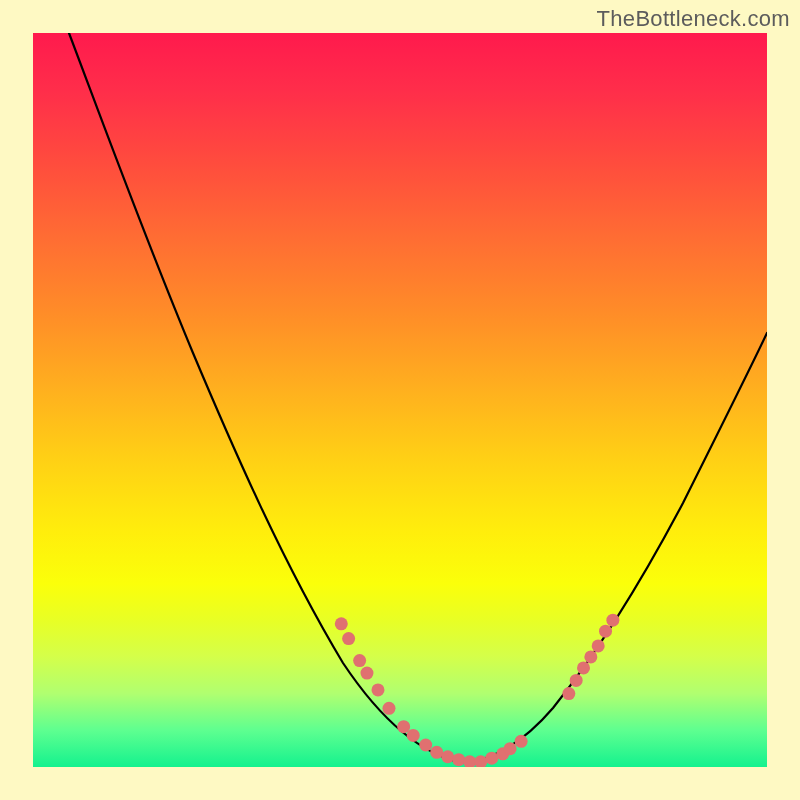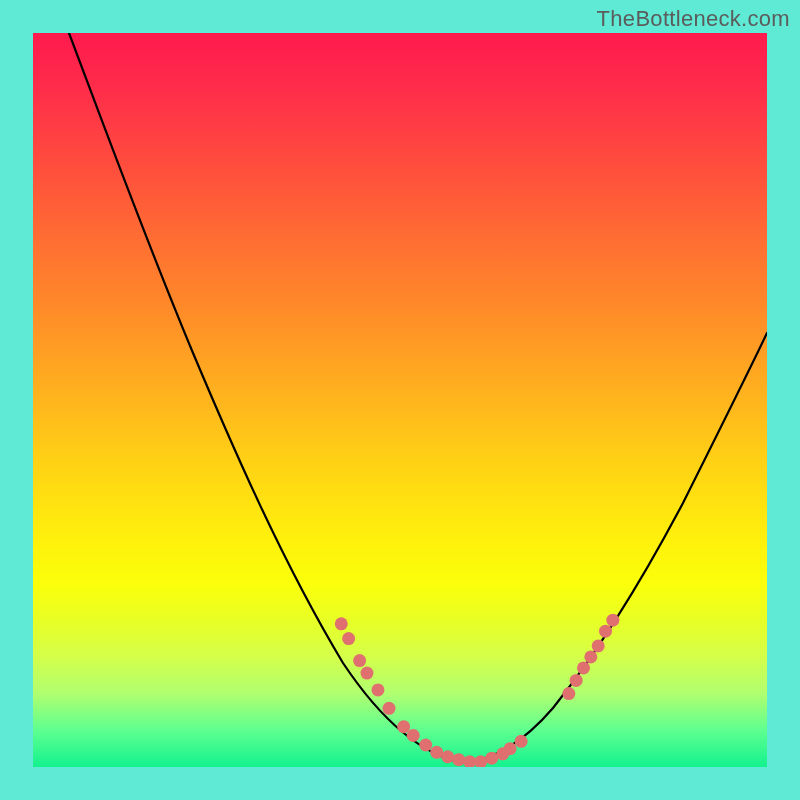--- a/index.html
+++ b/index.html
@@ -7,21 +7,21 @@
     padding: 0;
     width: 800px;
     height: 800px;
     background: #000;
     overflow: hidden;
   }
   .chart-container {
     position: relative;
     width: 800px;
     height: 800px;
-    background: #5eead4;
+    background: #fef9c3;
   }
   .plot-area {
     position: absolute;
     left: 33px;
     top: 33px;
     width: 734px;
     height: 734px;
     background: linear-gradient(to bottom,
       #ff1a4d 0%,
       #ff2e4a 8%,

